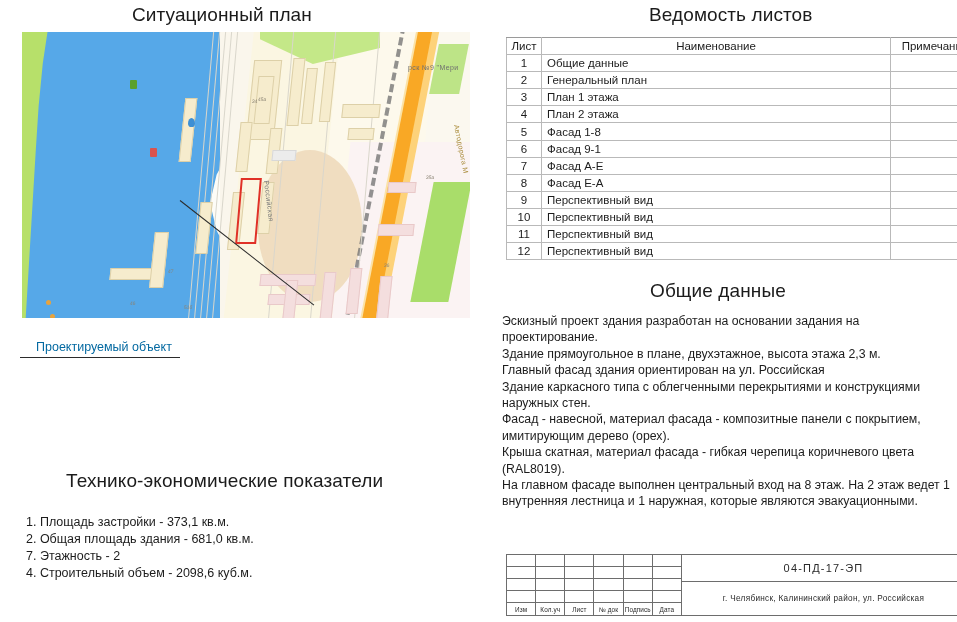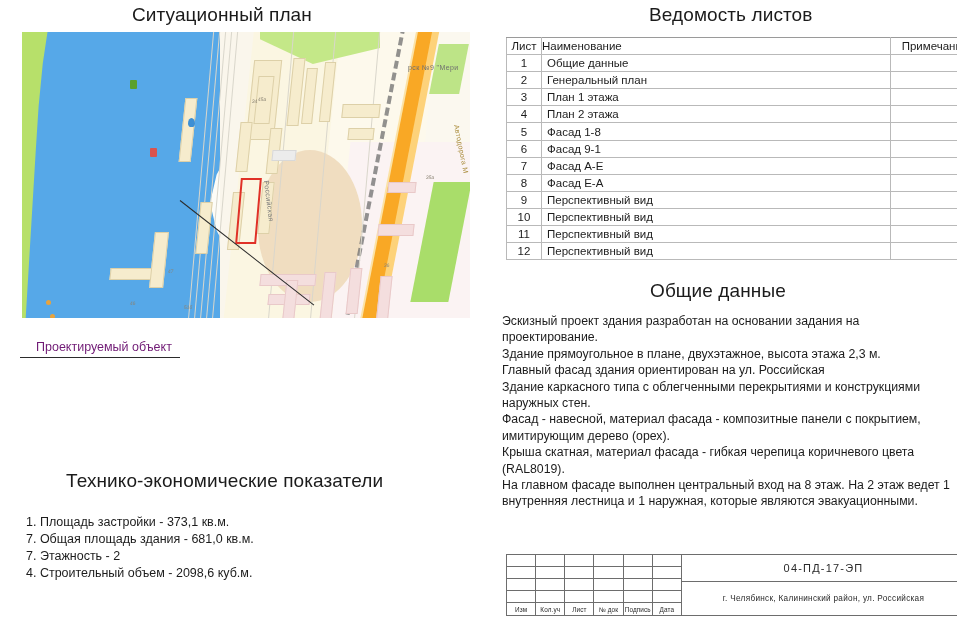--- a/index.html
+++ b/index.html
@@ -211,21 +211,21 @@
     height: 1px;
     background: #2b2b2b;
     transform: rotate(38deg);
     transform-origin: left center;
   }
   #callout-label {
     position: absolute;
     left: 36px;
     top: 340px;
     font-size: 12.5px;
-    color: #701a75;
+    color: #0369a1;
     white-space: nowrap;
   }
   #callout-underline {
     position: absolute;
     left: 20px;
     top: 357px;
     width: 160px;
     height: 1px;
     background: #2b2b2b;
   }
@@ -418,21 +418,21 @@
 <div id="leader-line"></div>
 <div id="callout-underline"></div>
 <div id="callout-label">Проектируемый объект</div>
 
 <div class="heading" id="register-title">Ведомость листов</div>
 
 <table id="sheet-table">
   <thead>
     <tr>
       <th class="c-num">Лист</th>
-      <th class="c-name" style="padding-left:0">Наименование</th>
+      <th class="c-name" style="text-align:center;padding-left:0">Наименование</th>
       <th class="c-note">Примечание</th>
     </tr>
   </thead>
   <tbody id="sheet-rows">
       <tr>
         <td class="c-num">1</td>
         <td class="c-name">Общие данные</td>
         <td class="c-note"></td>
       </tr>
       <tr>
@@ -500,21 +500,21 @@
     <p>Главный фасад здания ориентирован на ул. Российская</p>
     <p>Здание каркасного типа с облегченными перекрытиями и конструкциями наружных стен.</p>
     <p>Фасад - навесной, материал фасада - композитные панели с покрытием, имитирующим дерево (орех).</p>
     <p>Крыша скатная, материал фасада - гибкая черепица коричневого цвета (RAL8019).</p>
     <p>На главном фасаде выполнен центральный вход на 8 этаж. На 2 этаж ведет 1 внутренняя лестница и 1 наружная, которые являются эвакуационными.</p>
   </div>
 
 <div class="heading" id="tep-title">Технико-экономические показатели</div>
 <div id="tep-list">
     <div>1. Площадь застройки - 373,1 кв.м.</div>
-    <div>7. Общая площадь здания - 681,0 кв.м.</div>
+    <div>2. Общая площадь здания - 681,0 кв.м.</div>
     <div>7. Этажность - 2</div>
     <div>4. Строительный объем - 2098,6 куб.м.</div>
   </div>
 
 <div id="stamp">
   <table id="stamp-left">
     <tbody id="stamp-rows">
         <tr>
           <td>&nbsp;</td>
           <td>&nbsp;</td>

